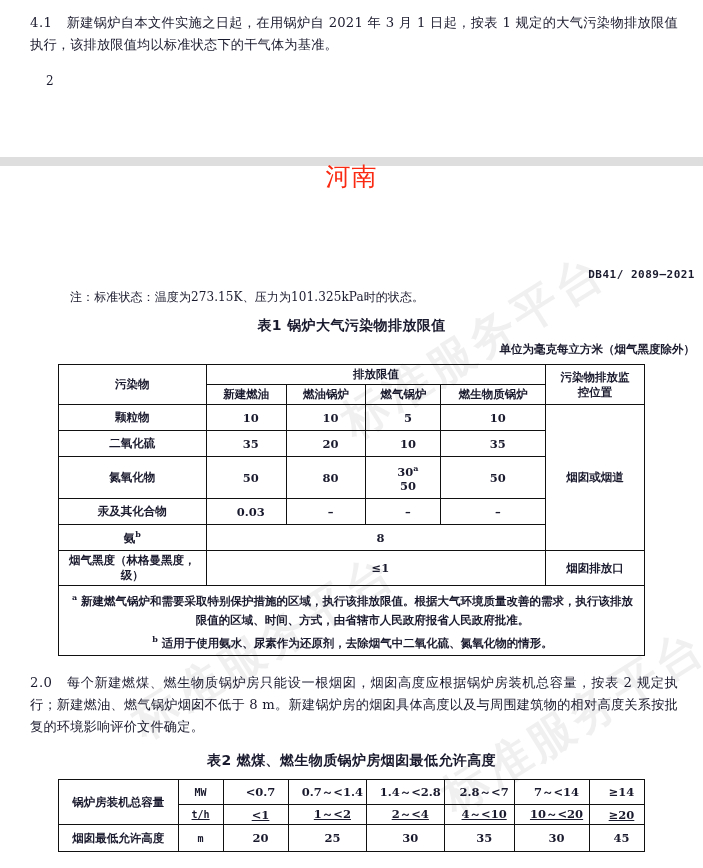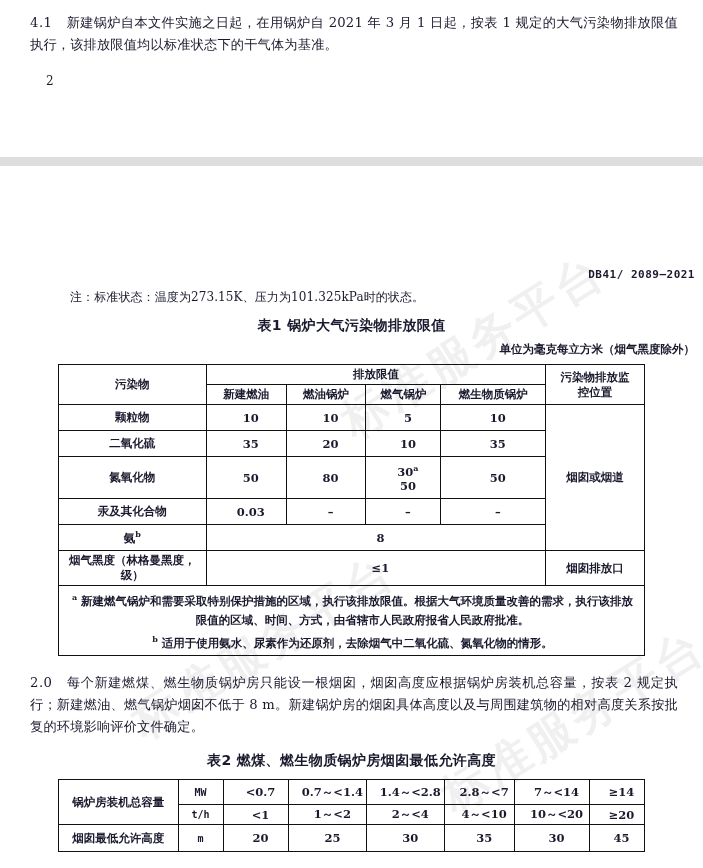--- a/index.html
+++ b/index.html
@@ -182,20 +182,21 @@
 <div id="content-layer">
 
   <div class="para" style="left:30px; top:12px; width:648px;">
     <span class="clause-no">4.1</span><span class="indent-gap"></span><span>新建锅炉自本文件实施之日起，在用锅炉自 2021 年 3 月 1 日起，按表 1 规定的大气污染物排放限值执行，该排放限值均以标准状态下的干气体为基准。</span>
   </div>
 
   <div class="page-num">2</div>
 
   <div class="grey-band"></div>
 
+  <div class="red-title">河南</div>
 
   <div class="std-code">DB41/ 2089—2021</div>
 
   <div class="note-line">注：标准状态：温度为273.15K、压力为101.325kPa时的状态。</div>
 
   <div class="tbl-caption" style="top:317px;">表1  锅炉大气污染物排放限值</div>
 
   <div class="unit-line" style="top:342px;">单位为毫克每立方米（烟气黑度除外）</div>
 
   <table class="doc-table" id="table1" style="left:58px; top:364px; width:587px;">
@@ -305,21 +306,21 @@
         <td rowspan="2">锅炉房装机总容量</td>
         <td class="mono-unit">MW</td>
         <td class="num">&lt;0.7</td>
         <td class="num">0.7～&lt;1.4</td>
         <td class="num">1.4～&lt;2.8</td>
         <td class="num">2.8～&lt;7</td>
         <td class="num">7～&lt;14</td>
         <td class="num">≥14</td>
       </tr>
 
-      <tr style="height:14px;">
+      <tr style="height:14px;text-decoration:underline;">
         <td class="mono-unit">t/h</td>
         <td class="num">&lt;1</td>
         <td class="num">1～&lt;2</td>
         <td class="num">2～&lt;4</td>
         <td class="num">4～&lt;10</td>
         <td class="num">10～&lt;20</td>
         <td class="num">≥20</td>
       </tr>
 
       <tr style="height:27px;">

